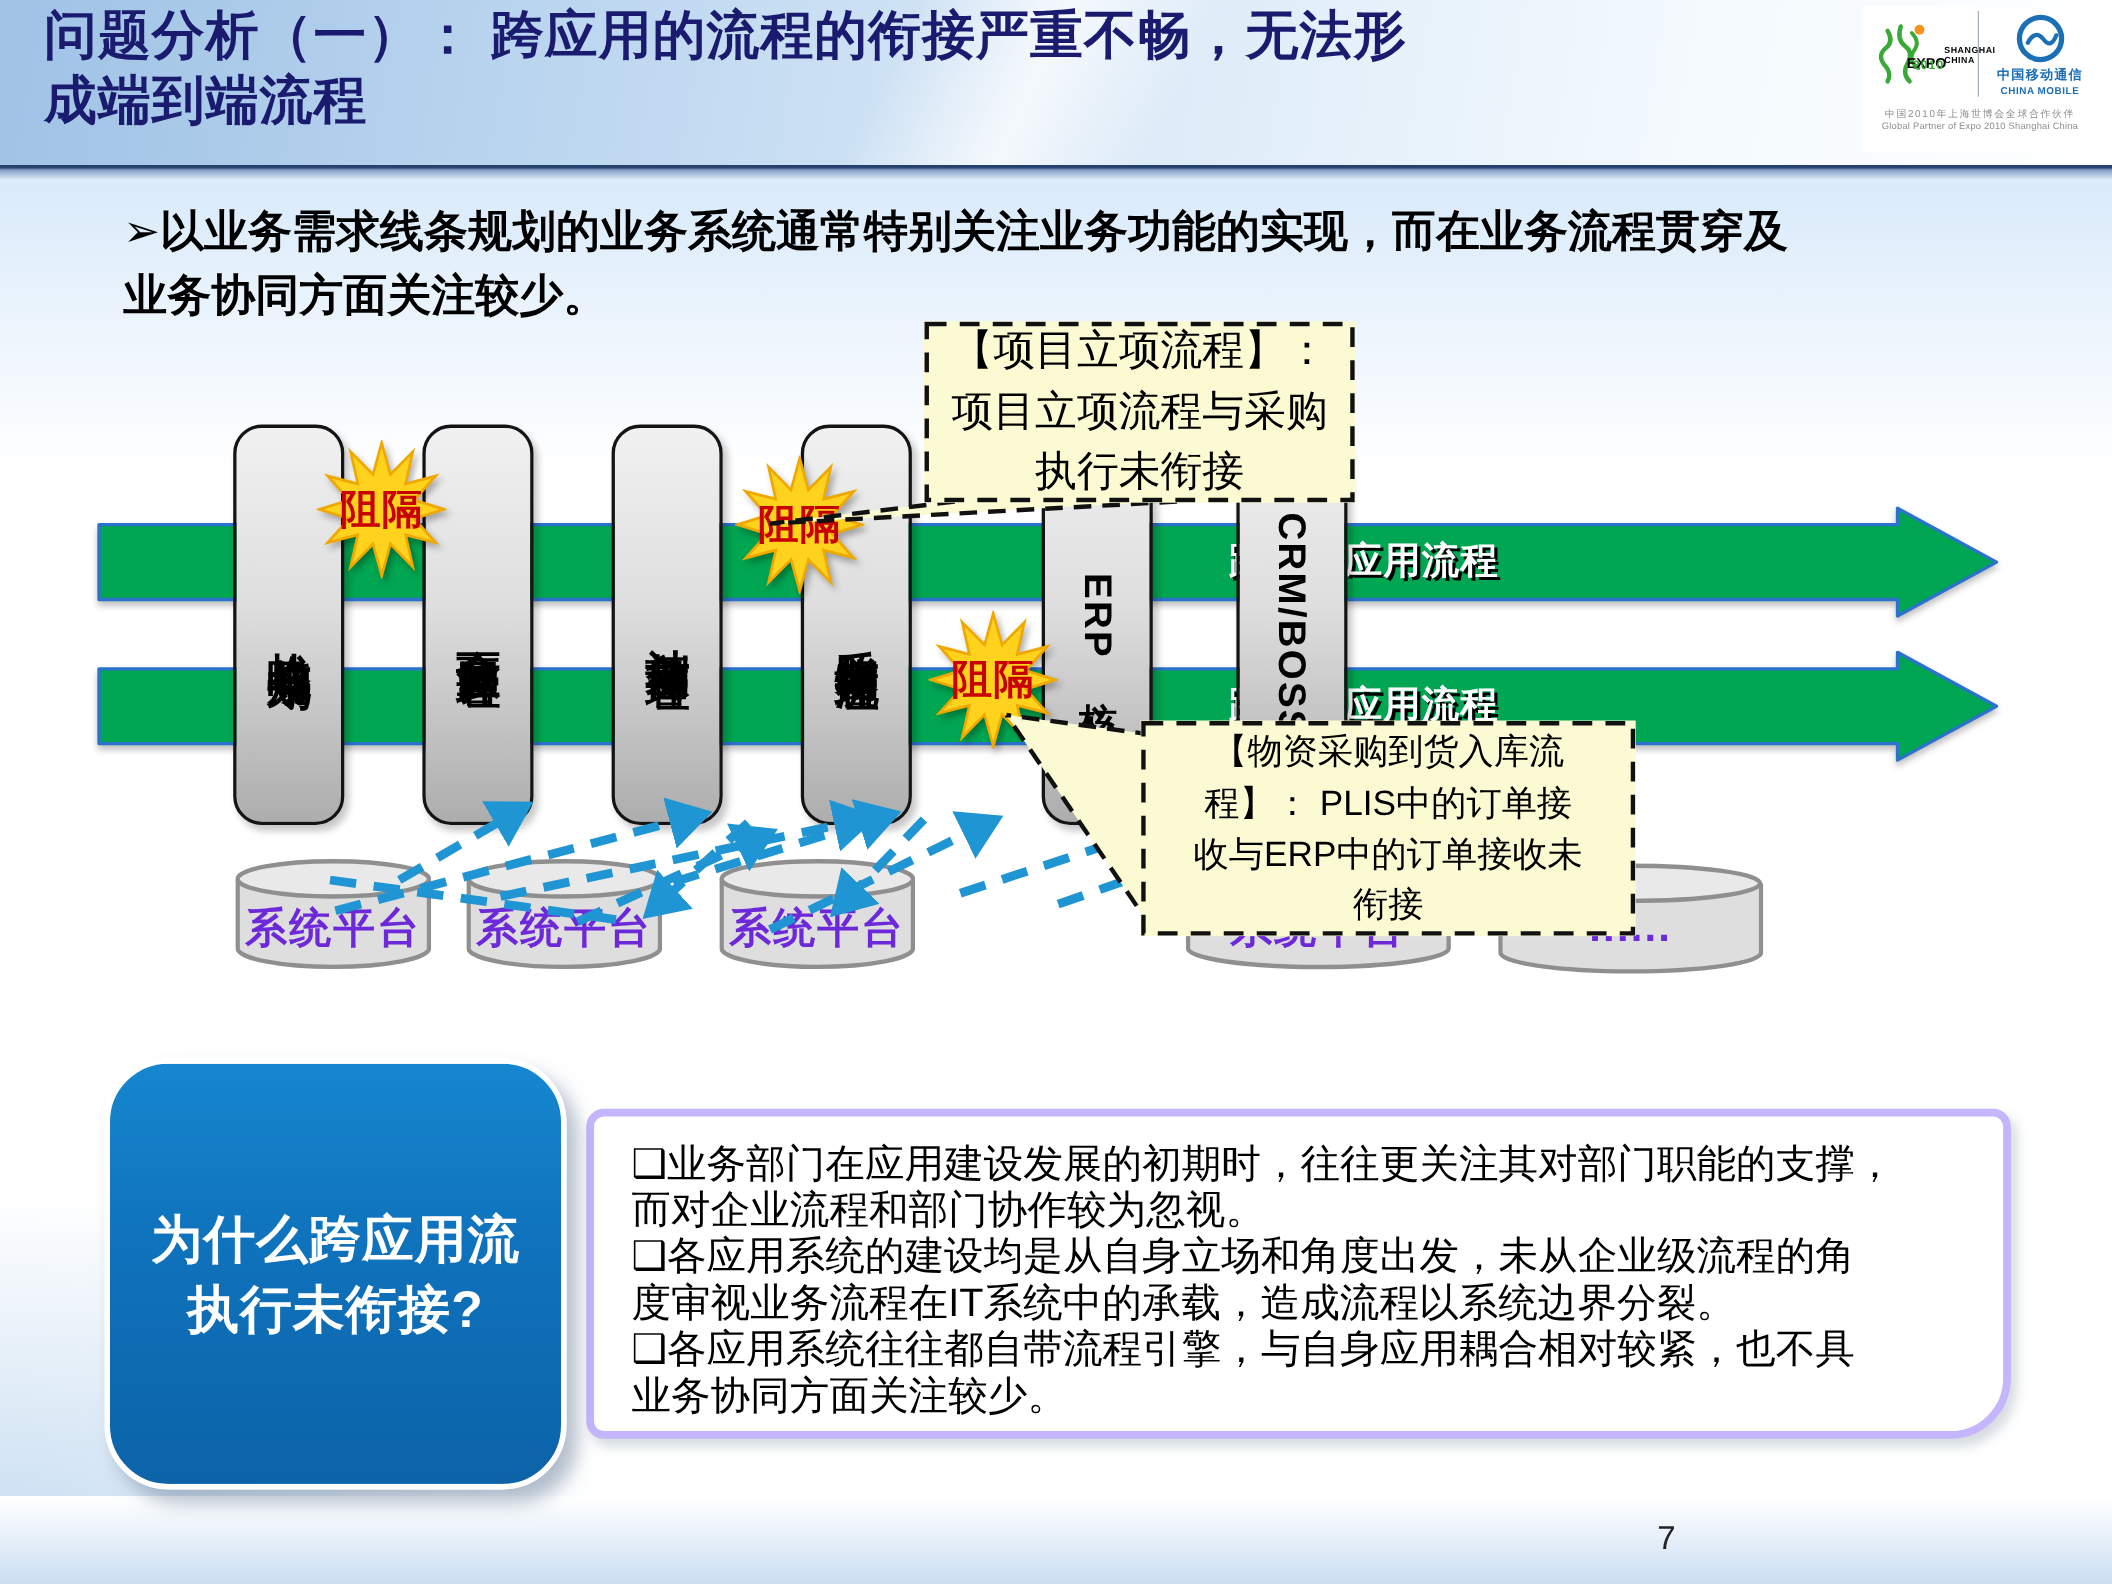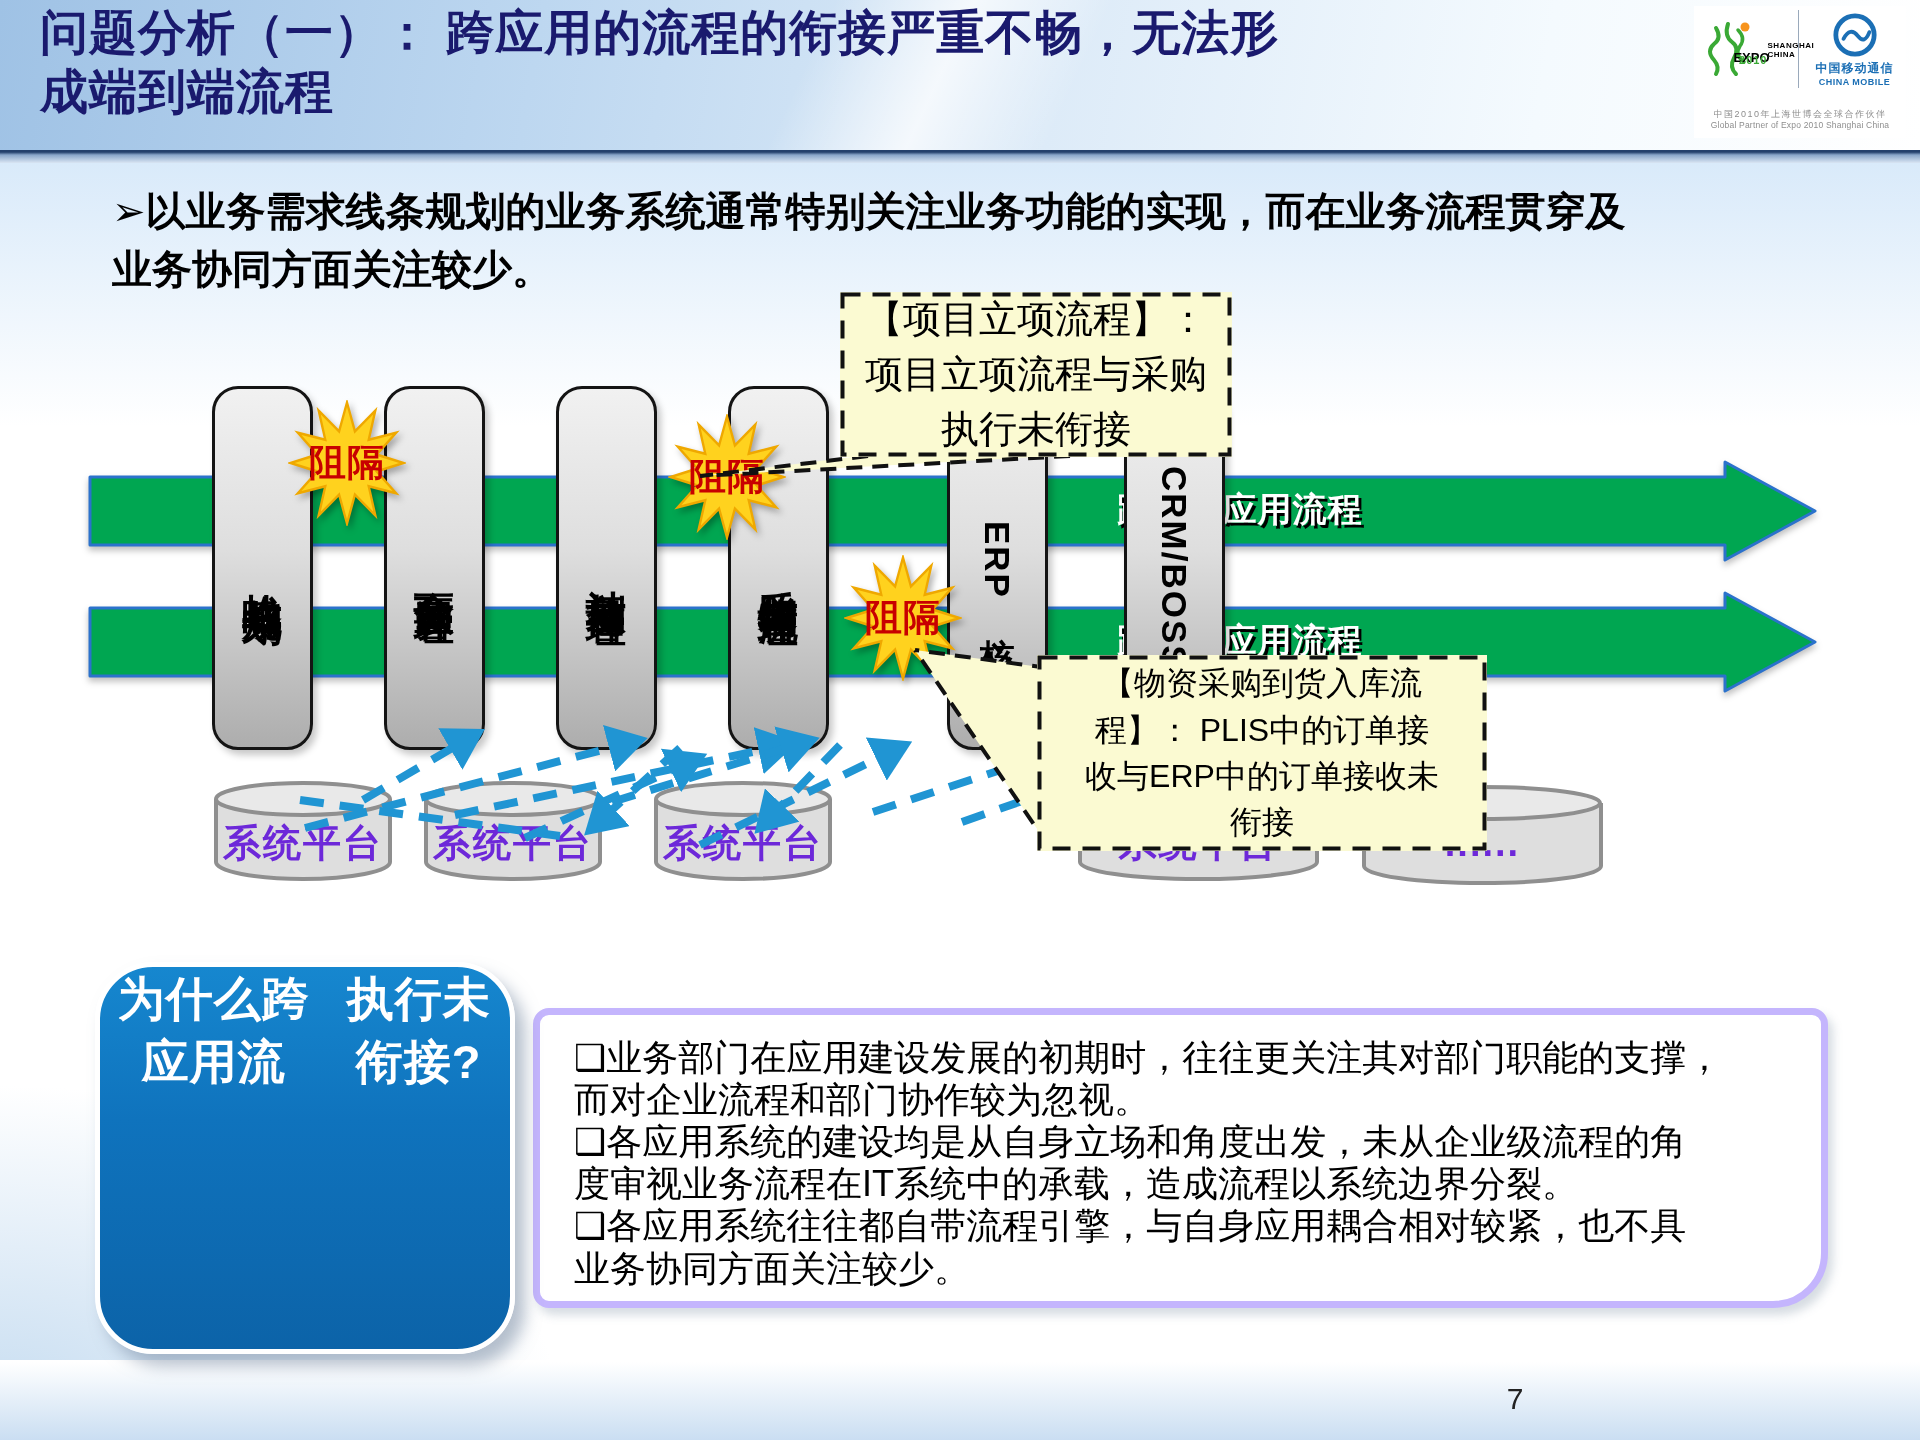--- a/index.html
+++ b/index.html
@@ -18,21 +18,21 @@
   .logo-row{display:flex;align-items:center;justify-content:center;gap:8px;margin-top:4px;}
   .expo-block{display:flex;align-items:center;width:92px;}
   .expo-mark{position:relative;width:70px;height:58px;}
   .expo-text{font-size:13px;font-weight:bold;color:#000;position:absolute;right:-2px;bottom:14px;line-height:1;}
   .expo-year{font-size:11px;font-weight:bold;color:#3aa935;position:absolute;right:0;bottom:12px;letter-spacing:1px;margin-left:27px;}
   .expo-sub{font-size:8px;font-weight:bold;color:#000;letter-spacing:.5px;margin-top:2px;}
   .logo-divider{width:1px;height:78px;background:#9aa9bb;}
   .cm-block{display:flex;flex-direction:column;align-items:center;width:96px;}
   .cm-cn{font-size:12px;font-weight:bold;color:#1b6fb5;margin-top:2px;letter-spacing:1px;}
   .cm-en{font-size:9px;font-weight:bold;color:#1b6fb5;letter-spacing:.5px;}
-  .partner{margin-top:20px;text-align:center;color:#8e8e8e;line-height:1.35;}
+  .partner{margin-top:9px;text-align:center;color:#8e8e8e;line-height:1.35;}
   .partner .cn{font-size:9px;letter-spacing:1.5px;}
   .partner .en{font-size:8.5px;letter-spacing:.2px;text-align:right;}
   .header-sep{position:absolute;left:0;top:150px;width:1920px;height:13px;
     background:linear-gradient(180deg,#24406c 0%,#24406c 16%,#89a5c9 38%,#d9e5f3 100%);}
 
   
   .content-wash{position:absolute;left:0;top:163px;width:1920px;height:1197px;pointer-events:none;
     background:
       radial-gradient(900px 520px at 0% 104%, #c7ddf1 0%, rgba(255,255,255,0) 62%),
       linear-gradient(180deg,#d9eafa 0%, rgba(255,255,255,0) 22%);}
@@ -75,21 +75,21 @@
   .callout svg.border{position:absolute;inset:0;width:100%;height:100%;}
   .callout .cl{position:relative;white-space:nowrap;}
   #callout-1{left:840px;top:292px;width:392px;height:165px;font-size:38px;line-height:1.45;}
   #callout-2{left:1037px;top:655px;width:450px;height:196px;font-size:32px;line-height:1.45;}
 
   
   .question-box{position:absolute;left:95px;top:962px;width:420px;height:392px;z-index:45;
     background:linear-gradient(180deg,#1687cf 0%,#0f73bd 40%,#0c63a8 100%);
     border:5px solid #fff;border-radius:58px;box-sizing:border-box;
     box-shadow:10px 12px 16px rgba(110,130,155,.5);
-    display:flex;flex-direction:row;justify-content:center;text-align:center;
+    display:flex;flex-direction:column;justify-content:center;text-align:center;
     color:#fff;font-size:47px;font-weight:bold;line-height:1.35;letter-spacing:1px;}
   .reasons-box{position:absolute;left:533px;top:1008px;width:1295px;height:300px;z-index:44;
     background:#fff;border:7px solid #c4b5fd;border-radius:16px;border-bottom-right-radius:55px;
     box-sizing:border-box;padding:22px 34px;color:#000;font-size:36px;line-height:1.17;
     box-shadow:5px 7px 10px rgba(120,140,160,.3);}
   .reasons-box div{white-space:nowrap;}
 
   .page-number{position:absolute;left:1495px;top:1382px;width:40px;text-align:center;
     color:#222;font-size:30px;z-index:50;}
 </style>

